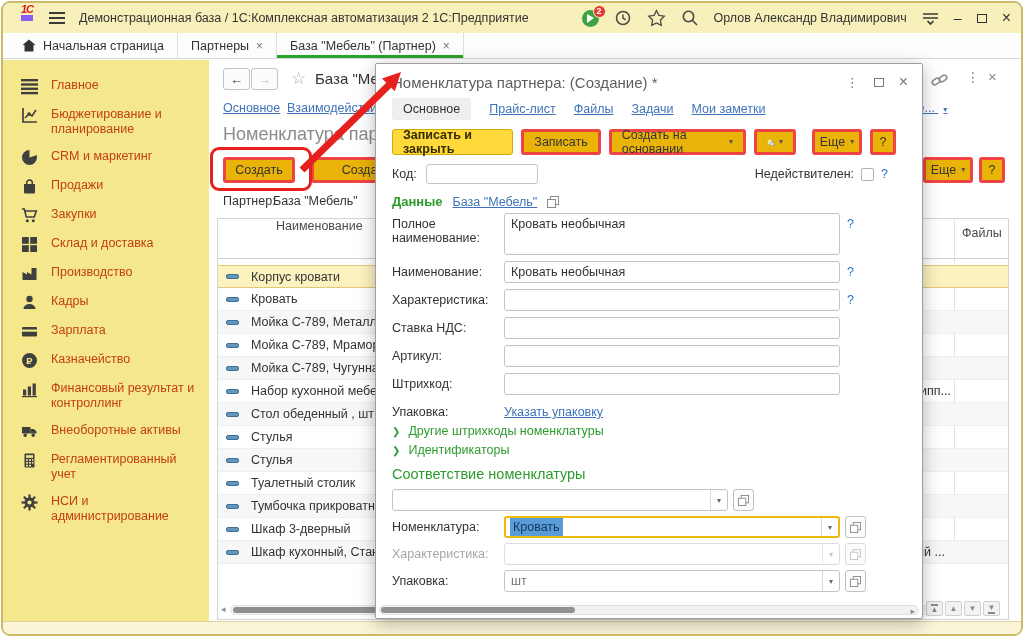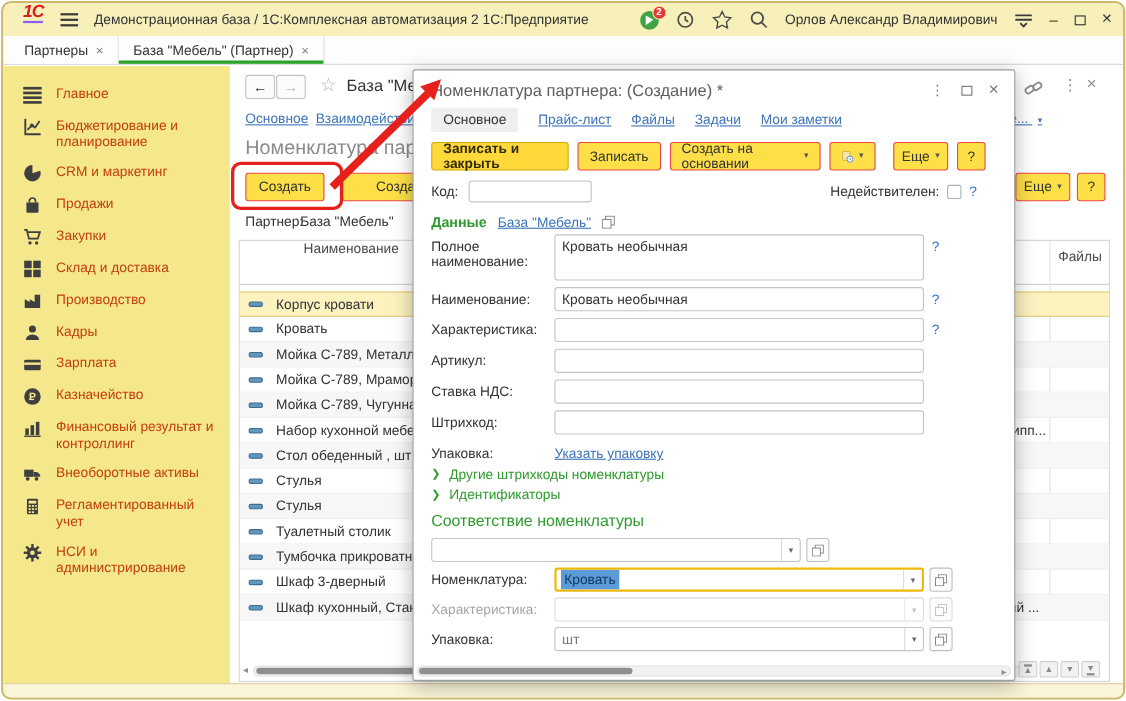--- a/index.html
+++ b/index.html
@@ -2,21 +2,21 @@
 <html><head>
 <meta charset="utf-8">
 <style>
   html,body{margin:0;padding:0;background:#fff;}
   *{box-sizing:border-box;}
   .screen{position:relative;width:1024px;height:637px;font-family:"Liberation Sans","DejaVu Sans",sans-serif;background:#fff;}
   .window{position:absolute;left:1px;top:1px;right:1px;bottom:1px;border:2px solid #cdb968;border-radius:9px;overflow:hidden;background:#fff;}
   .abs{position:absolute;}
   
   .titlebar{position:absolute;left:0;top:0;right:0;height:30px;background:#f8f0ba;display:flex;align-items:center;padding:0 10px;}
-  .logo{color:#d6201f;font-weight:bold;font-style:italic;font-size:16px;letter-spacing:-1px;margin:0 6px 12px 8px;border-bottom:2px solid #8b5cf6;line-height:1;}
+  .logo{color:#d6201f;font-weight:bold;font-style:italic;font-size:11px;letter-spacing:-1px;margin:0 6px 12px 8px;border-bottom:6px solid #8b5cf6;line-height:1;}
   .burger{width:16px;height:12px;border-top:2px solid #3a3a3a;border-bottom:2px solid #3a3a3a;position:relative;margin:0 14px 0 10px;}
   .burger i{position:absolute;left:0;right:0;top:3px;height:2px;background:#3a3a3a;}
   .apptitle{font-size:12.5px;color:#333;}
   .tb-right{margin-left:auto;display:flex;align-items:center;gap:15px;}
   .notif{position:relative;width:17px;height:17px;border-radius:50%;background:#3fa344;display:inline-block;}
   .notif:after{content:"";position:absolute;left:5px;top:4px;border-left:7px solid #fff;border-top:4px solid transparent;border-bottom:5px solid transparent;}
   .badge{position:absolute;top:-5px;right:-7px;min-width:13px;height:13px;border-radius:7px;background:#e53935;color:#fff;font-size:9px;font-weight:bold;display:flex;align-items:center;justify-content:center;border:1px solid #f8f0ba;}
   .username{font-size:12.5px;color:#333;}
   .winbtn{font-size:14px;color:#333;line-height:1;}
   .maxbox{width:10px;height:9px;border:1.4px solid #333;display:inline-block;}
@@ -27,21 +27,21 @@
   .tclose{color:#777;font-size:12px;}
   
   .sidebar{position:absolute;left:0;top:57px;width:206px;bottom:13px;background:#f5e78c;padding-top:12px;overflow:hidden;}
   .sbitem{display:flex;align-items:flex-start;padding:6px 8px 6px 18px;cursor:pointer;}
   .sbitem .ic{width:17px;height:17px;flex:none;margin-right:13px;margin-top:0;}
   .sbitem .lbl{font-size:12.5px;color:#c2410c;line-height:1.2;width:150px;}
   
   .main{position:absolute;left:206px;top:57px;right:8px;bottom:13px;background:#fff;}
   .navbtn{position:absolute;width:27px;height:22px;background:#fcfcfc;border:1px solid #c2c2c2;border-radius:3px;display:flex;align-items:center;justify-content:center;font-size:13px;}
   .lnk{color:#3e74b8;text-decoration:underline;font-size:12.5px;cursor:pointer;}
-  .btn{display:inline-flex;align-items:center;justify-content:center;background:#fde047;border:1px solid #ef4444;border-radius:3px;font-size:12.5px;color:#333;height:26px;padding:0 10px;}
+  .btn{display:inline-flex;align-items:center;justify-content:center;background:#eab308;border:3px solid #ef4444;border-radius:3px;font-size:12.5px;color:#333;height:26px;padding:0 10px;}
   .caret{font-size:8px;color:#555;margin-left:5px;line-height:1;}
   .heading{font-size:18px;color:#8b8b8b;}
   .tablebox{position:absolute;left:8px;top:158px;width:792px;height:402px;border:1px solid #d4d4d4;background:#fff;}
   .thead{position:absolute;left:0;right:0;top:0;height:40px;border-bottom:1px solid #cfcfcf;font-size:12.5px;color:#4a4a4a;}
   .colsep{position:absolute;left:736px;top:0;height:344px;width:1px;background:#e3e3e3;}
   .trow{position:absolute;left:0;right:0;height:23px;display:flex;align-items:center;border-bottom:1px solid #efefef;font-size:12.5px;color:#333;}
   .trow.shade{background:#f7f7f7;}
   .trow.selected{background:#fcf2c0;border-top:1px solid #e3c878;border-bottom:1px solid #e3c878;}
   .dash{width:13px;height:5px;border-radius:2px;background:#6498bb;border:1px solid #3f6e93;margin:0 12px 0 8px;flex:none;}
   .frag{position:absolute;top:4px;font-size:12.5px;color:#333;}
@@ -120,20 +120,26 @@
             <path d="M5.5 10l3 3 3-3" fill="none" stroke="#3a3a3a" stroke-width="1.7"></path>
           </svg>
       <span class="winbtn">–</span>
       <span class="maxbox"></span>
       <span class="winbtn" style="font-size:16px;">×</span>
     </div>
   </div>
 
   <div class="tabbar">
     <div class="tab">
+      <svg width="14" height="13" viewBox="0 0 14 13">
+            <path d="M7 0.5l6.5 5.5h-2v6.5h-9V6h-2z" fill="#333"></path>
+          </svg>
+      <span>Начальная страница</span>
+    </div>
+    <div class="tab">
       <span>Партнеры</span>
       <span class="tclose">×</span>
     </div>
     <div class="tab active">
       <span>База "Мебель" (Партнер)</span>
       <span class="tclose">×</span>
     </div>
   </div>
 
   <div class="sidebar">
@@ -469,25 +475,25 @@
       <span class="flabel">Наименование:</span>
       <input class="fin" value="Кровать необычная" style="">
       <span class="fhelp">?</span>
     </div>
     <div class="frow">
       <span class="flabel">Характеристика:</span>
       <input class="fin" style="">
       <span class="fhelp">?</span>
     </div>
     <div class="frow">
+      <span class="flabel">Ставка НДС:</span>
+      <input class="fin" style="">
+    </div>
+    <div class="frow">
       <span class="flabel">Артикул:</span>
-      <input class="fin" style="">
-    </div>
-    <div class="frow">
-      <span class="flabel">Ставка НДС:</span>
       <input class="fin" style="">
     </div>
     <div class="frow">
       <span class="flabel">Штрихкод:</span>
       <input class="fin" style="">
     </div>
     <div class="frow" style="margin-bottom:2px;">
       <span class="flabel">Упаковка:</span>
       <span class="lnk" style="padding-top:4px;">Указать упаковку</span>
     </div>

